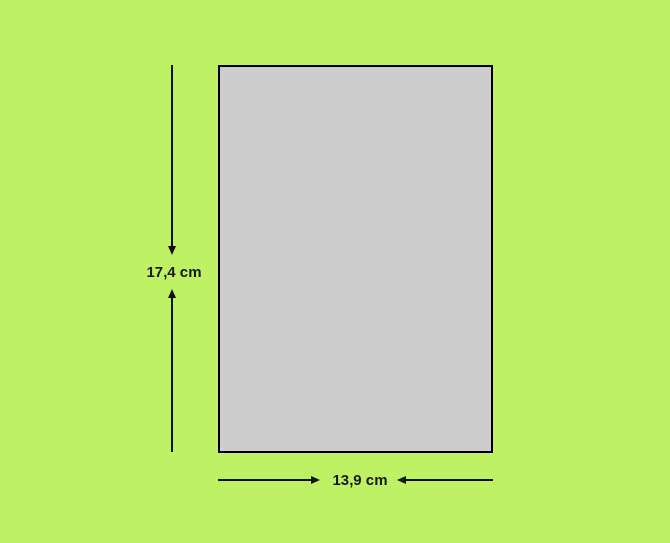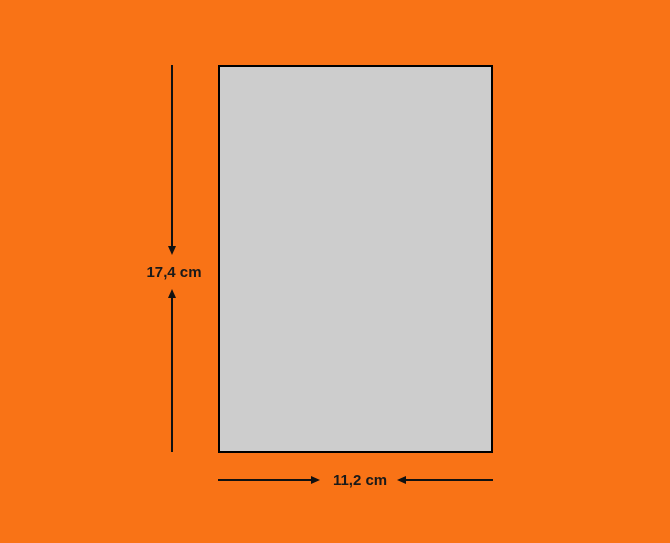--- a/index.html
+++ b/index.html
@@ -5,21 +5,21 @@
   html, body {
     margin: 0;
     padding: 0;
     background: #ffffff;
     font-family: "Liberation Sans", sans-serif;
   }
   .canvas {
     position: relative;
     width: 670px;
     height: 543px;
-    background: #f97316;
+    background: #bef264;
     overflow: hidden;
   }
   .shape-rect {
     position: absolute;
     left: 218px;
     top: 65px;
     width: 275px;
     height: 388px;
     box-sizing: border-box;
     background: #cdcdcd;
@@ -84,17 +84,17 @@
   <div class="shape-rect"></div>
 
   <div class="dim-line v-line" style="left:171px; top:65px; height:182px;"></div>
   <div class="arrowhead arrow-down" style="left:168px; top:246px;"></div>
   <div class="dim-label height-label">17,4 cm</div>
   <div class="arrowhead arrow-up" style="left:168px; top:289px;"></div>
   <div class="dim-line v-line" style="left:171px; top:297px; height:155px;"></div>
 
   <div class="dim-line h-line" style="left:218px; top:479px; width:94px;"></div>
   <div class="arrowhead arrow-right" style="left:311px; top:476px;"></div>
-  <div class="dim-label width-label">11,2 cm</div>
+  <div class="dim-label width-label">13,9 cm</div>
   <div class="arrowhead arrow-left" style="left:397px; top:476px;"></div>
   <div class="dim-line h-line" style="left:406px; top:479px; width:87px;"></div>
 
 </div>
 
 </body></html>

